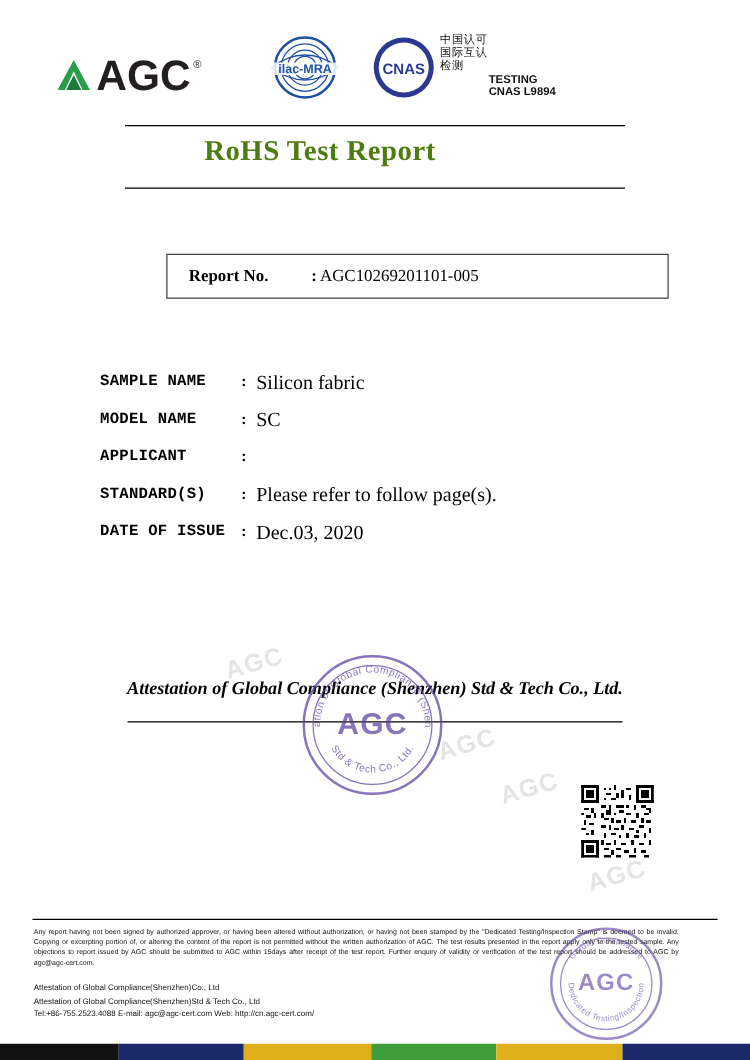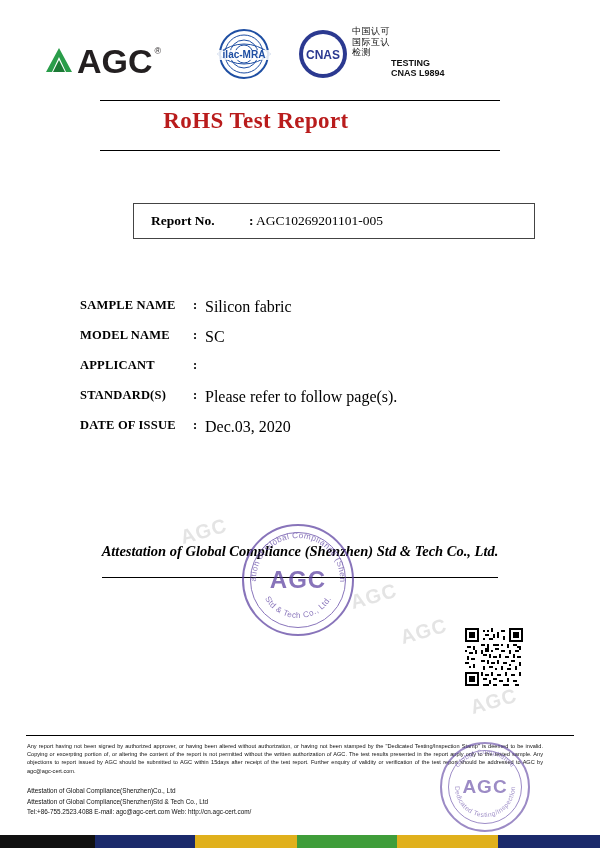--- a/index.html
+++ b/index.html
@@ -113,21 +113,21 @@
     border-top: 1.6px solid #000;
   }
   .doc-title {
     position: absolute;
     left: 0;
     top: 8px;
     width: 512px;
     font-family: "Liberation Serif", serif;
     font-weight: bold;
     font-size: 23px;
-    color: #b91c1c;
+    color: #4d7c0f;
     letter-spacing: 0.4px;
   }
 
   
   .reportno-box {
     position: absolute;
     left: 133px;
     top: 203px;
     width: 402px;
     height: 36px;
@@ -170,21 +170,21 @@
   .field-row {
     position: relative;
     height: 30px;
   }
   .field-label {
     position: absolute;
     left: 0;
     top: 0;
     font-size: 12.5px;
     font-weight: bold;
-    font-family: Liberation Serif, serif;
+    font-family: Liberation Mono, monospace;
     letter-spacing: 0.2px;
     color: #000;
   }
   .field-colon {
     position: absolute;
     left: 113px;
     top: 0;
     font-size: 12.5px;
     font-weight: bold;
     color: #000;

